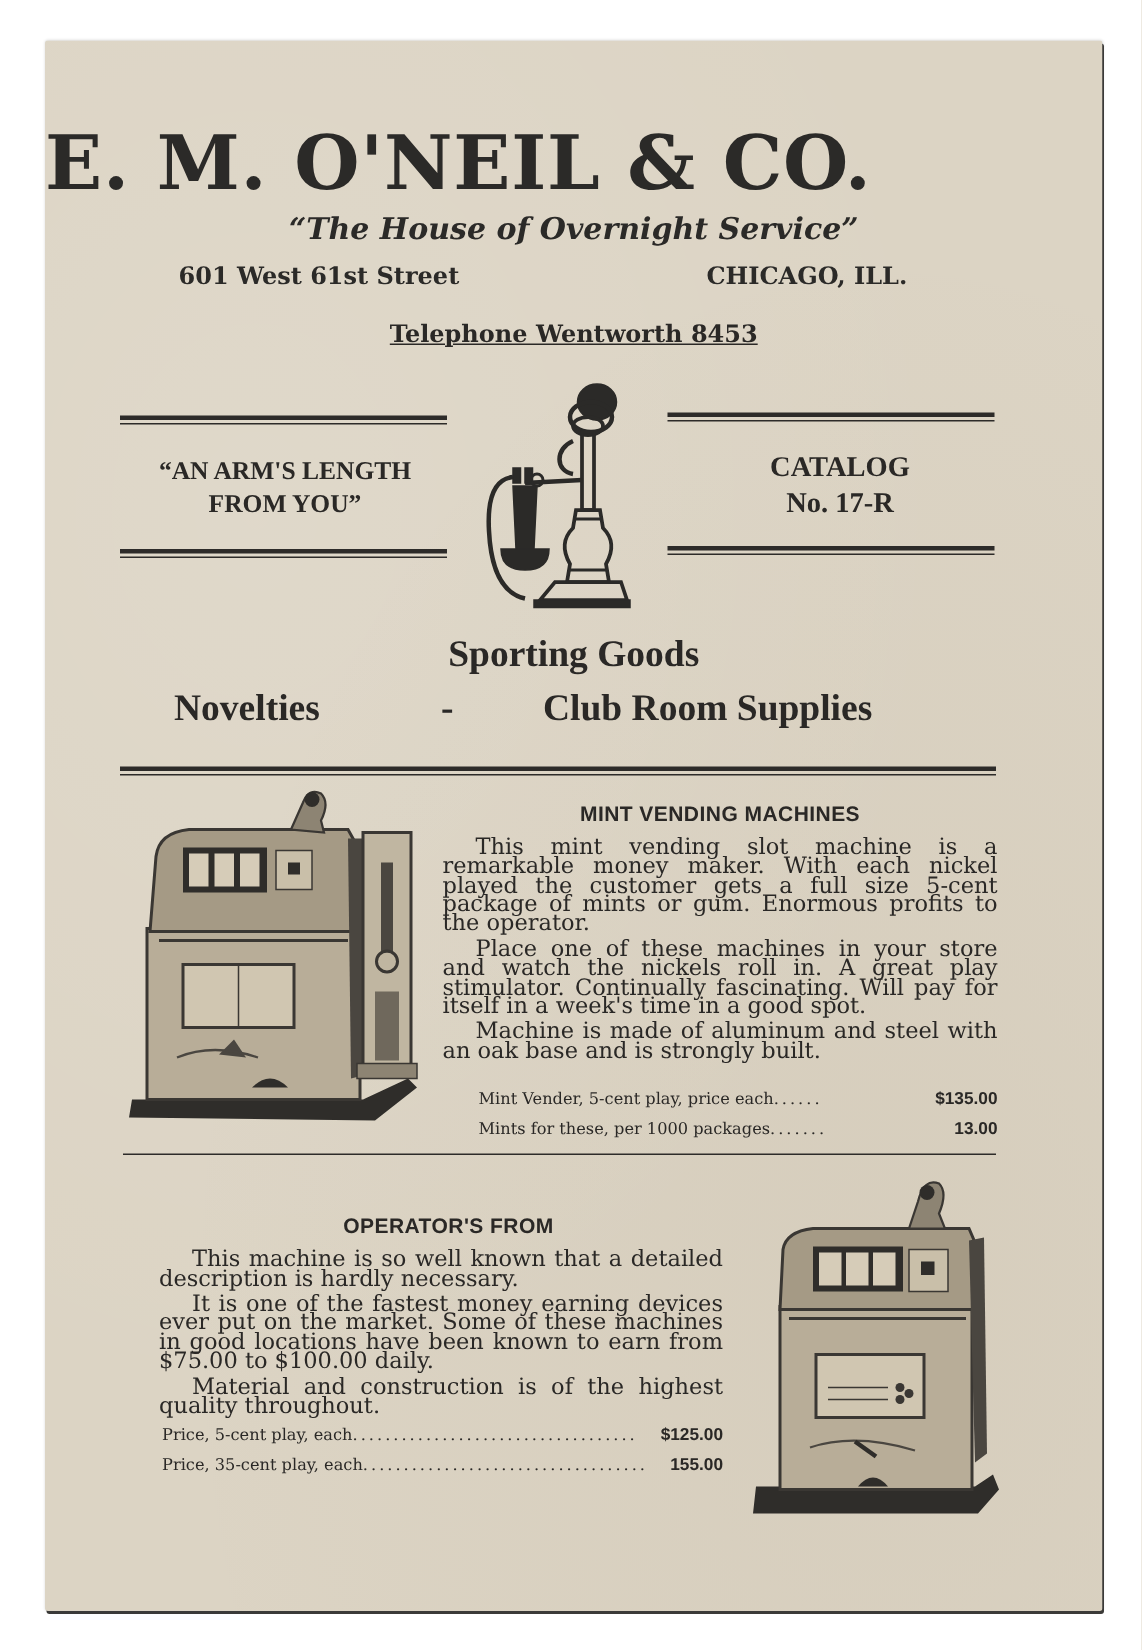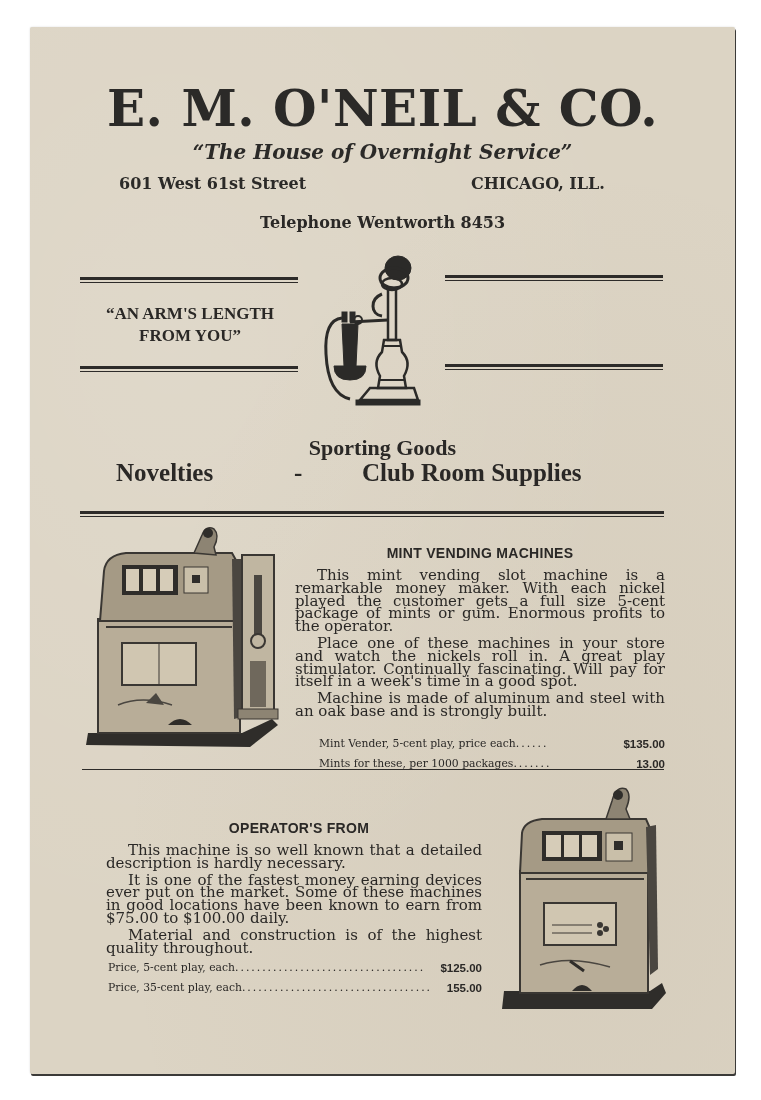--- a/index.html
+++ b/index.html
@@ -11,46 +11,46 @@
     position: absolute; left: 30px; top: 27px; width: 705px; height: 1047px;
     background: #dcd4c4;
     background-image:
       radial-gradient(ellipse at 20% 30%, rgba(255,255,255,0.10), transparent 60%),
       radial-gradient(ellipse at 80% 80%, rgba(120,100,70,0.06), transparent 60%);
     box-shadow: 1px 2px 0 #3b3a38, 0 0 2px rgba(0,0,0,0.15);
     border-radius: 2px;
   }
   .abs { position: absolute; }
   .title {
-    left: 0; width: 705px; top: 52px; text-align: center;
+    left: 0; width: 705px; top: 52px; text-align: left;
     font-family: "DejaVu Serif", serif; font-weight: bold; font-size: 50px; letter-spacing: 0.5px;
     color: #2b2a28; line-height: 60px;
   }
   .slogan {
     left: 0; width: 705px; top: 113px; text-align: center;
     font-family: "DejaVu Serif", serif; font-style: italic; font-weight: bold; font-size: 20px; color: #2b2a28;
   }
   .addr { top: 147px; font-size: 16px; font-weight: bold; color: #2b2a28; }
   .addr-left { left: 89px; }
   .addr-right { left: 441px; }
-  .phone { left: 0; width: 705px; top: 186px; text-align: center; font-size: 16px; font-weight: bold; }
+  .phone { left: 0; width: 705px; top: 186px; text-align: center; font-size: 16px; font-weight: bold; text-decoration: underline; }
 
   .dbl { height: 2px; border-top: 3px solid #2d2b29; border-bottom: 1.5px solid #2d2b29; height: 2px; }
   .motto { left: 40px; width: 240px; top: 276px; text-align: center; font-size: 17px; font-weight: bold; line-height: 22px; font-family: "Liberation Serif", serif; }
   .catalog { left: 410px; width: 240px; top: 273px; text-align: center; font-size: 19px; font-weight: bold; line-height: 24px; font-family: "Liberation Serif", serif; }
 
   .phone-art { left: 290px; top: 227px; width: 110px; height: 155px; }
 
-  .cat1 { left: 0; width: 705px; top: 396px; text-align: center; font-size: 22px; font-weight: bold; font-family: "Liberation Serif", serif; margin-top: 12px; }
+  .cat1 { left: 0; width: 705px; top: 396px; text-align: center; font-size: 25px; font-weight: bold; font-family: "Liberation Serif", serif; }
   .cat2 { top: 432px; font-size: 25px; font-weight: bold; font-family: "Liberation Serif", serif; }
   .cat-novel { left: 86px; }
   .cat-dash { left: 264px; }
   .cat-club { left: 332px; }
 
-  .heading { font-weight: bold; font-size: 14px; font-family: "Liberation Sans", sans-serif; letter-spacing: 0.3px; margin-top: 11px; }
+  .heading { font-weight: bold; font-size: 14px; font-family: "Liberation Sans", sans-serif; letter-spacing: 0.3px; }
   .para {
     font-size: 15px; line-height: 12.8px; text-align: justify; text-indent: 22px;
     font-family: "DejaVu Serif", serif; margin: 0 0 4px 0;
   }
   .price-row { display: flex; font-size: 10.8px; font-family: "DejaVu Serif", serif; line-height: 20px; }
   .price-row .lbl { white-space: nowrap; }
   .price-row .dots { flex: 1; overflow: hidden; white-space: nowrap; letter-spacing: 2px; }
   .price-row .val { font-weight: bold; font-family: "Liberation Sans", sans-serif; font-size: 11.5px; }
 
   .mint-block { left: 265px; top: 507px; width: 370px; }
@@ -76,20 +76,24 @@
   <div class="abs phone">Telephone Wentworth 8453</div>
 
   <div class="abs dbl" style="left:50px; top:250px; width:218px;"></div>
   <div class="abs dbl" style="left:415px; top:248px; width:218px;"></div>
   <div class="abs dbl" style="left:50px; top:339px; width:218px;"></div>
   <div class="abs dbl" style="left:415px; top:337px; width:218px;"></div>
 
   <div class="abs motto">
     <div>“AN ARM'S LENGTH</div>
     <div>FROM YOU”</div>
+  </div>
+  <div class="abs catalog">
+    <div>CATALOG</div>
+    <div>No. 17-R</div>
   </div>
 
   <svg class="abs phone-art" viewBox="0 0 110 155">
     <g fill="#2b2a28" stroke="#2b2a28">
 
       <ellipse cx="78" cy="14" rx="13" ry="12" fill="#2b2a28"></ellipse>
       <ellipse cx="74" cy="24" rx="14" ry="10" fill="none" stroke-width="3"></ellipse>
       <ellipse cx="72" cy="30" rx="10" ry="6" fill="none" stroke-width="2.5"></ellipse>
 
       <path d="M62 40 C50 45, 50 60, 62 62" fill="none" stroke-width="3"></path>

